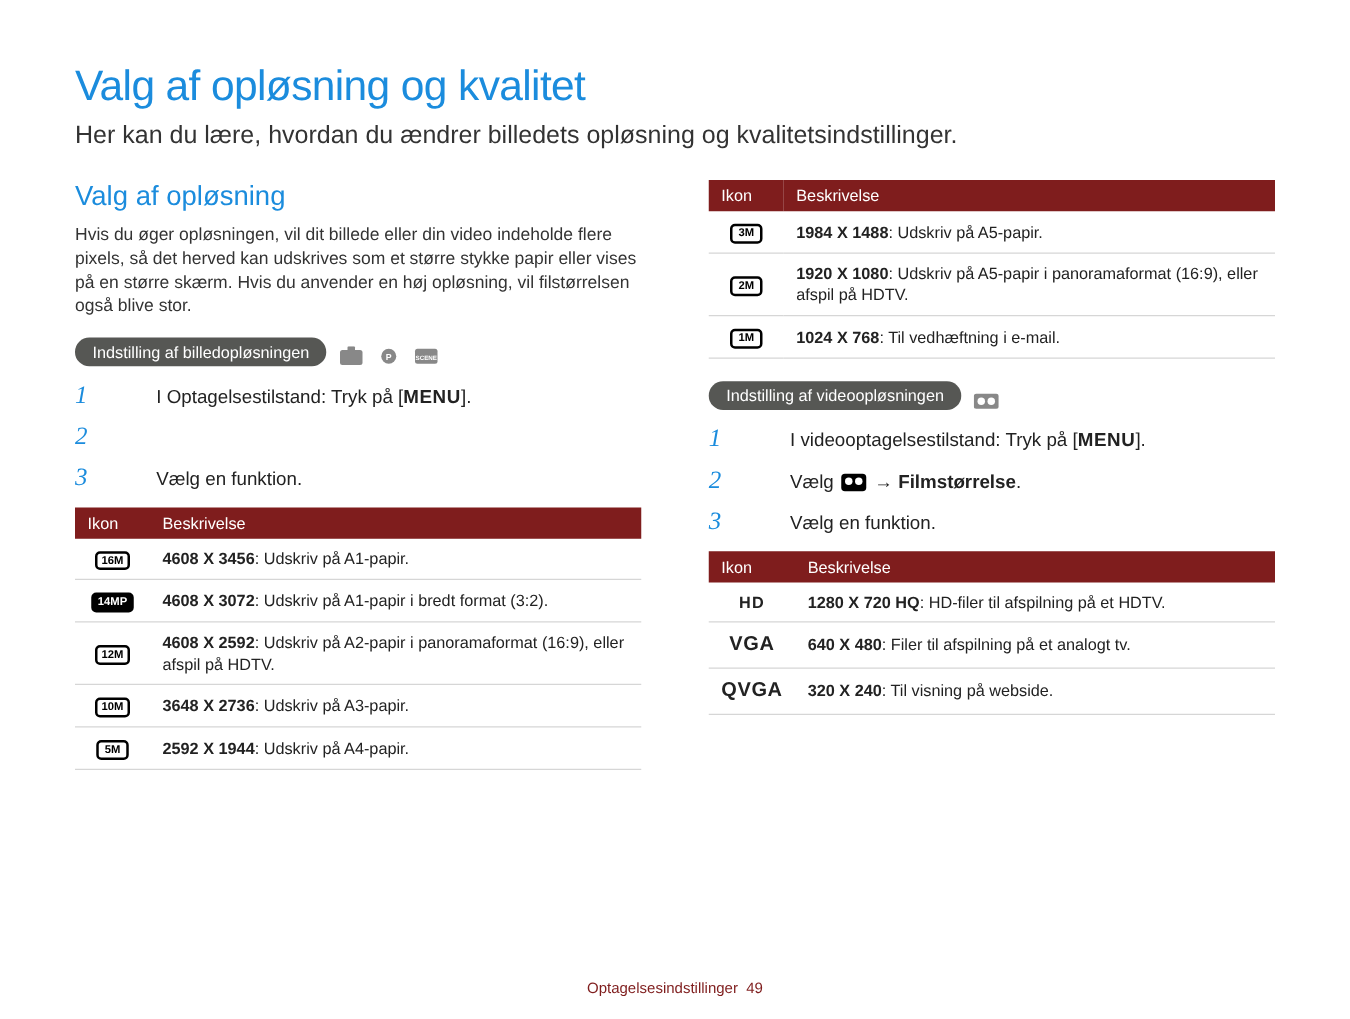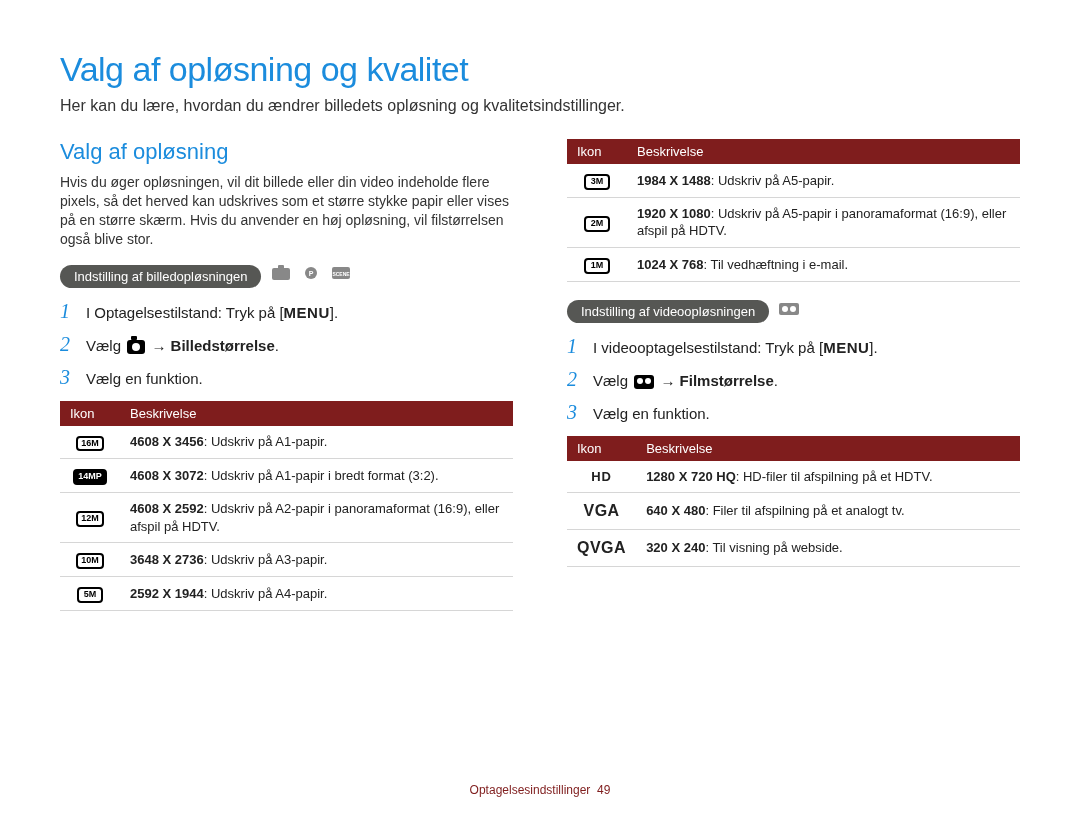--- a/index.html
+++ b/index.html
@@ -15,21 +15,21 @@
   h1.page-title {
     color: #1b8cdd;
     font-size: 34px;
     font-weight: 400;
     letter-spacing: -0.5px;
     margin-bottom: 8px;
     font-stretch: condensed;
   }
   h1.page-title { font-family: Arial, sans-serif; }
   .intro {
-    font-size: 16px;
+    font-size: 20px;
     margin-bottom: 24px;
     color: #333;
   }
   .columns {
     display: flex;
     gap: 54px;
   }
   .col {
     flex: 1;
     min-width: 0;
@@ -41,21 +41,21 @@
     margin-bottom: 8px;
   }
   p.body {
     font-size: 14px;
     line-height: 1.35;
     color: #333;
     margin-bottom: 16px;
   }
   .pill-row {
     display: flex;
-    align-items: flex-start;
+    align-items: flex-end;
     gap: 10px;
     margin-bottom: 12px;
     margin-top: 6px;
   }
   .pill {
     background: #565754;
     color: #fff;
     border-radius: 12px;
     padding: 4px 14px;
     font-size: 13px;
@@ -79,21 +79,21 @@
     margin-bottom: 10px;
     font-size: 15px;
   }
   .step-num {
     font-family: Georgia, 'Times New Roman', serif;
     font-style: italic;
     font-size: 20px;
     color: #1b8cdd;
     width: 16px;
   }
-  .step-text { flex:1; line-height:1.4; }
+  .step-text { flex:1; line-height:1.4;margin-left:39px; }
   .menu-btn {
     font-family: Arial, sans-serif;
     font-weight: 800;
     letter-spacing: 0.5px;
   }
   .cam-icon-inline {
     display:inline-block;
     width:18px;
     height:14px;
     background:#000;
@@ -225,26 +225,20 @@
 
     <ol class="steps">
       <li>
         <span class="step-num">1</span>
         <span class="step-text">
           <span>I Optagelsestilstand: Tryk på [</span><span class="menu-btn">MENU</span><span>].</span>
         </span>
       </li>
       <li>
         <span class="step-num">2</span>
-        <span class="step-text">
-          <span>Vælg</span>
-          <span class="cam-icon-inline"></span>
-          <span>→</span>
-          <strong>Billedstørrelse</strong>.
-        </span>
       </li>
       <li>
         <span class="step-num">3</span>
         <span class="step-text">Vælg en funktion.</span>
       </li>
     </ol>
 
     <table class="spec">
       <thead>
         <tr>

